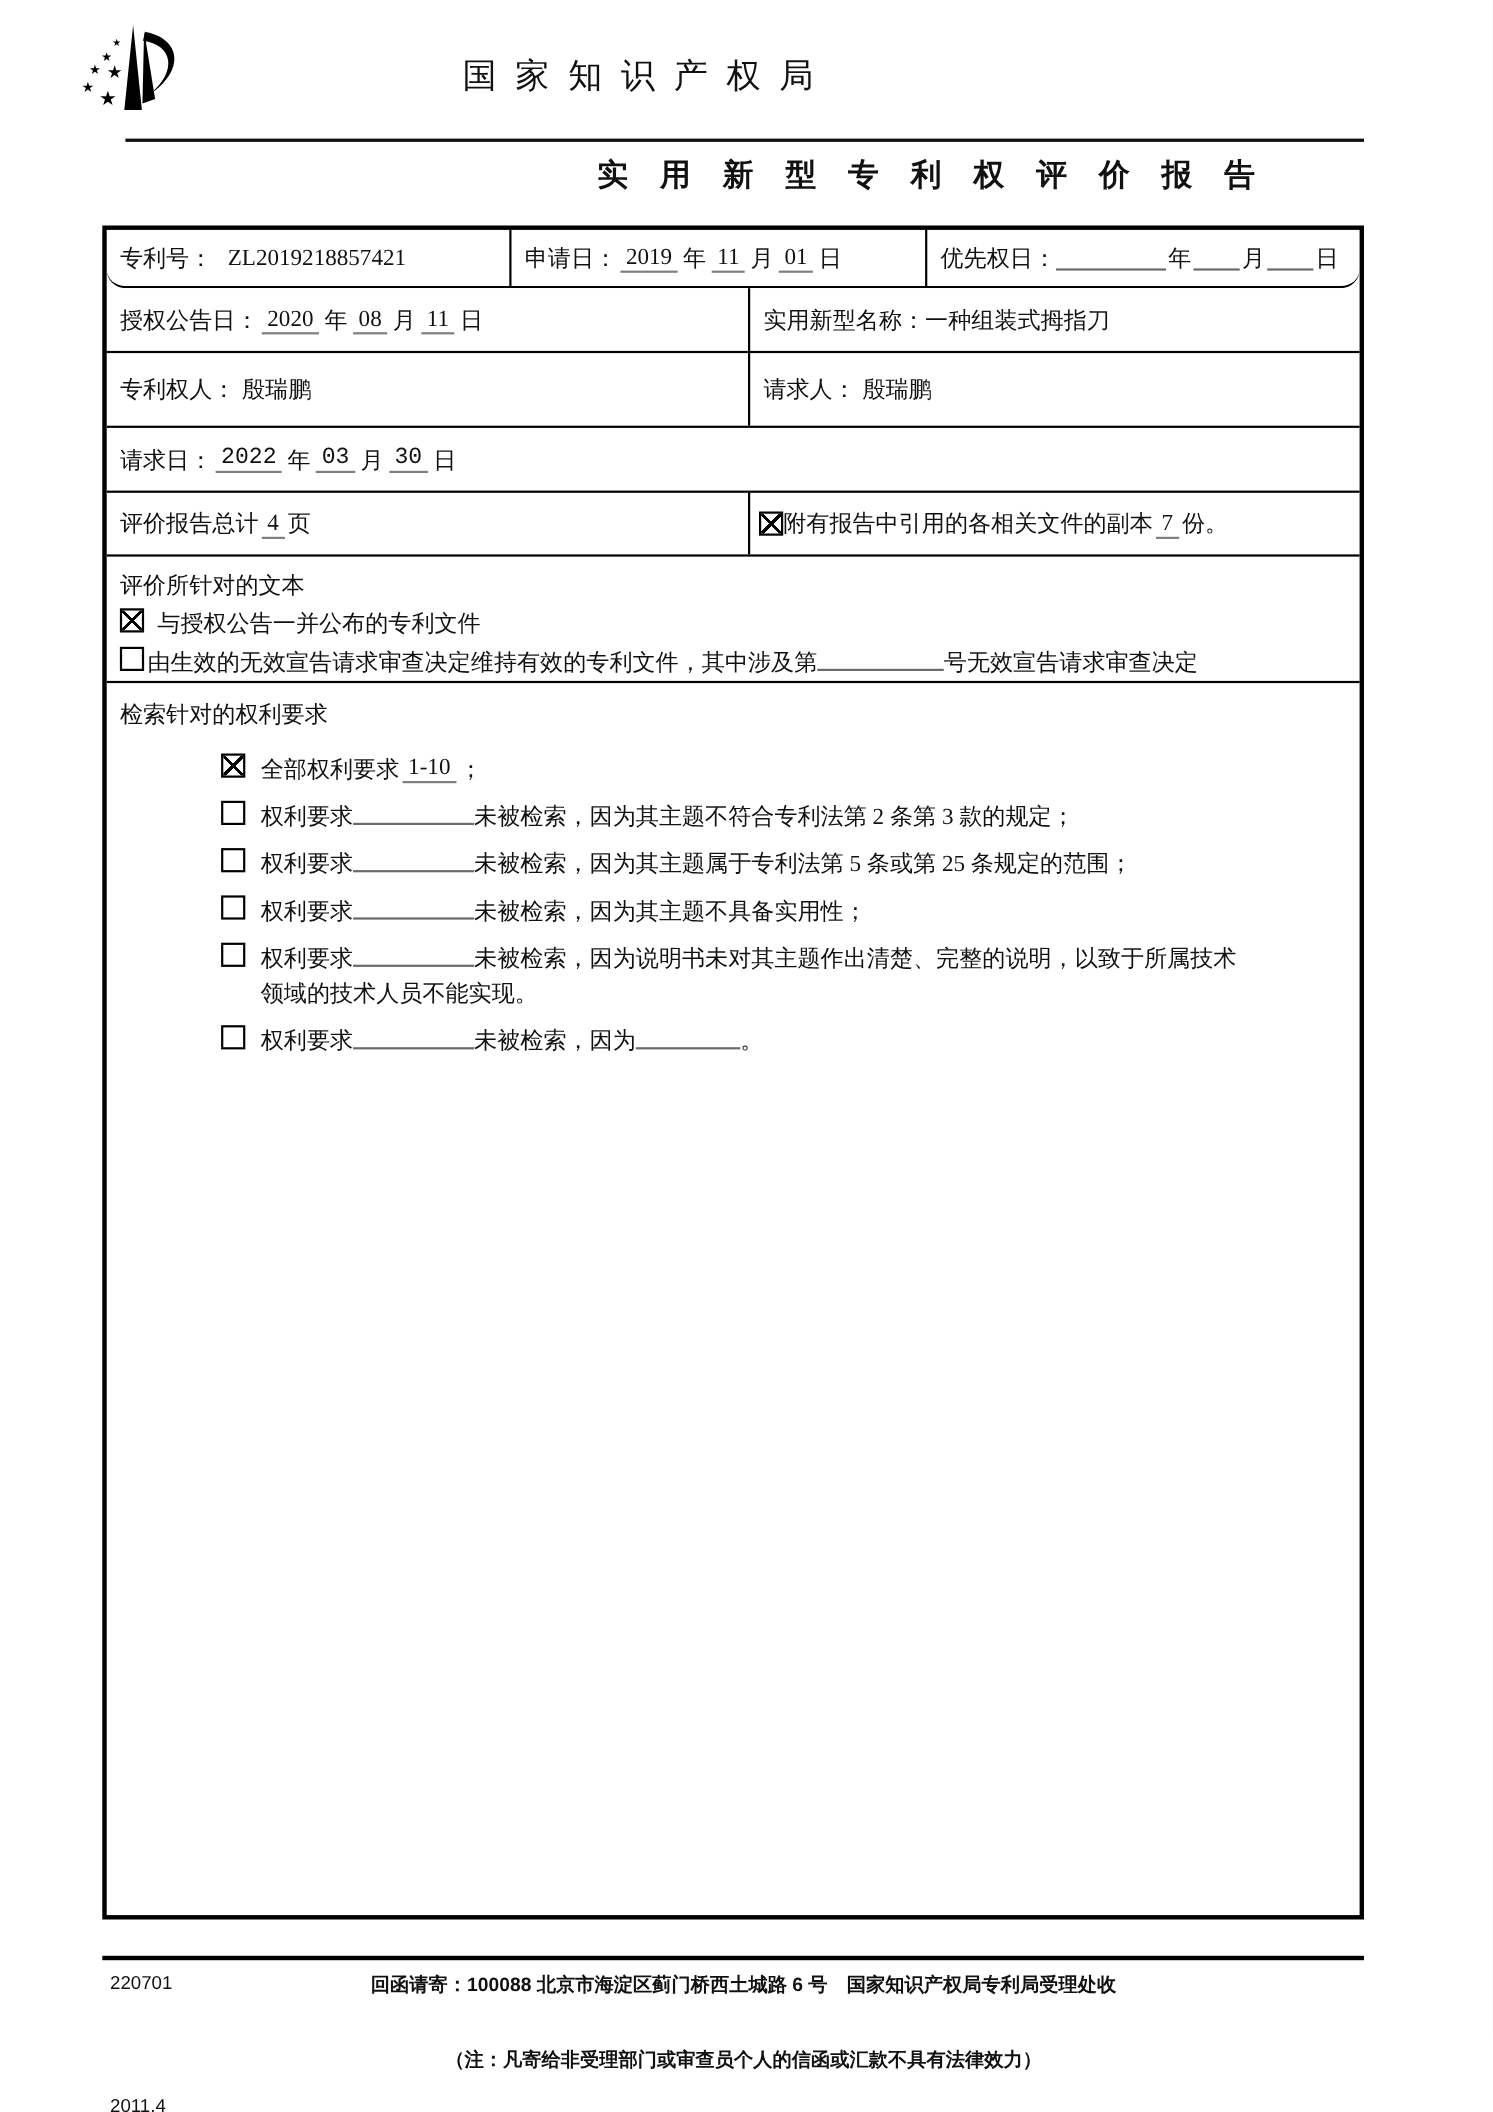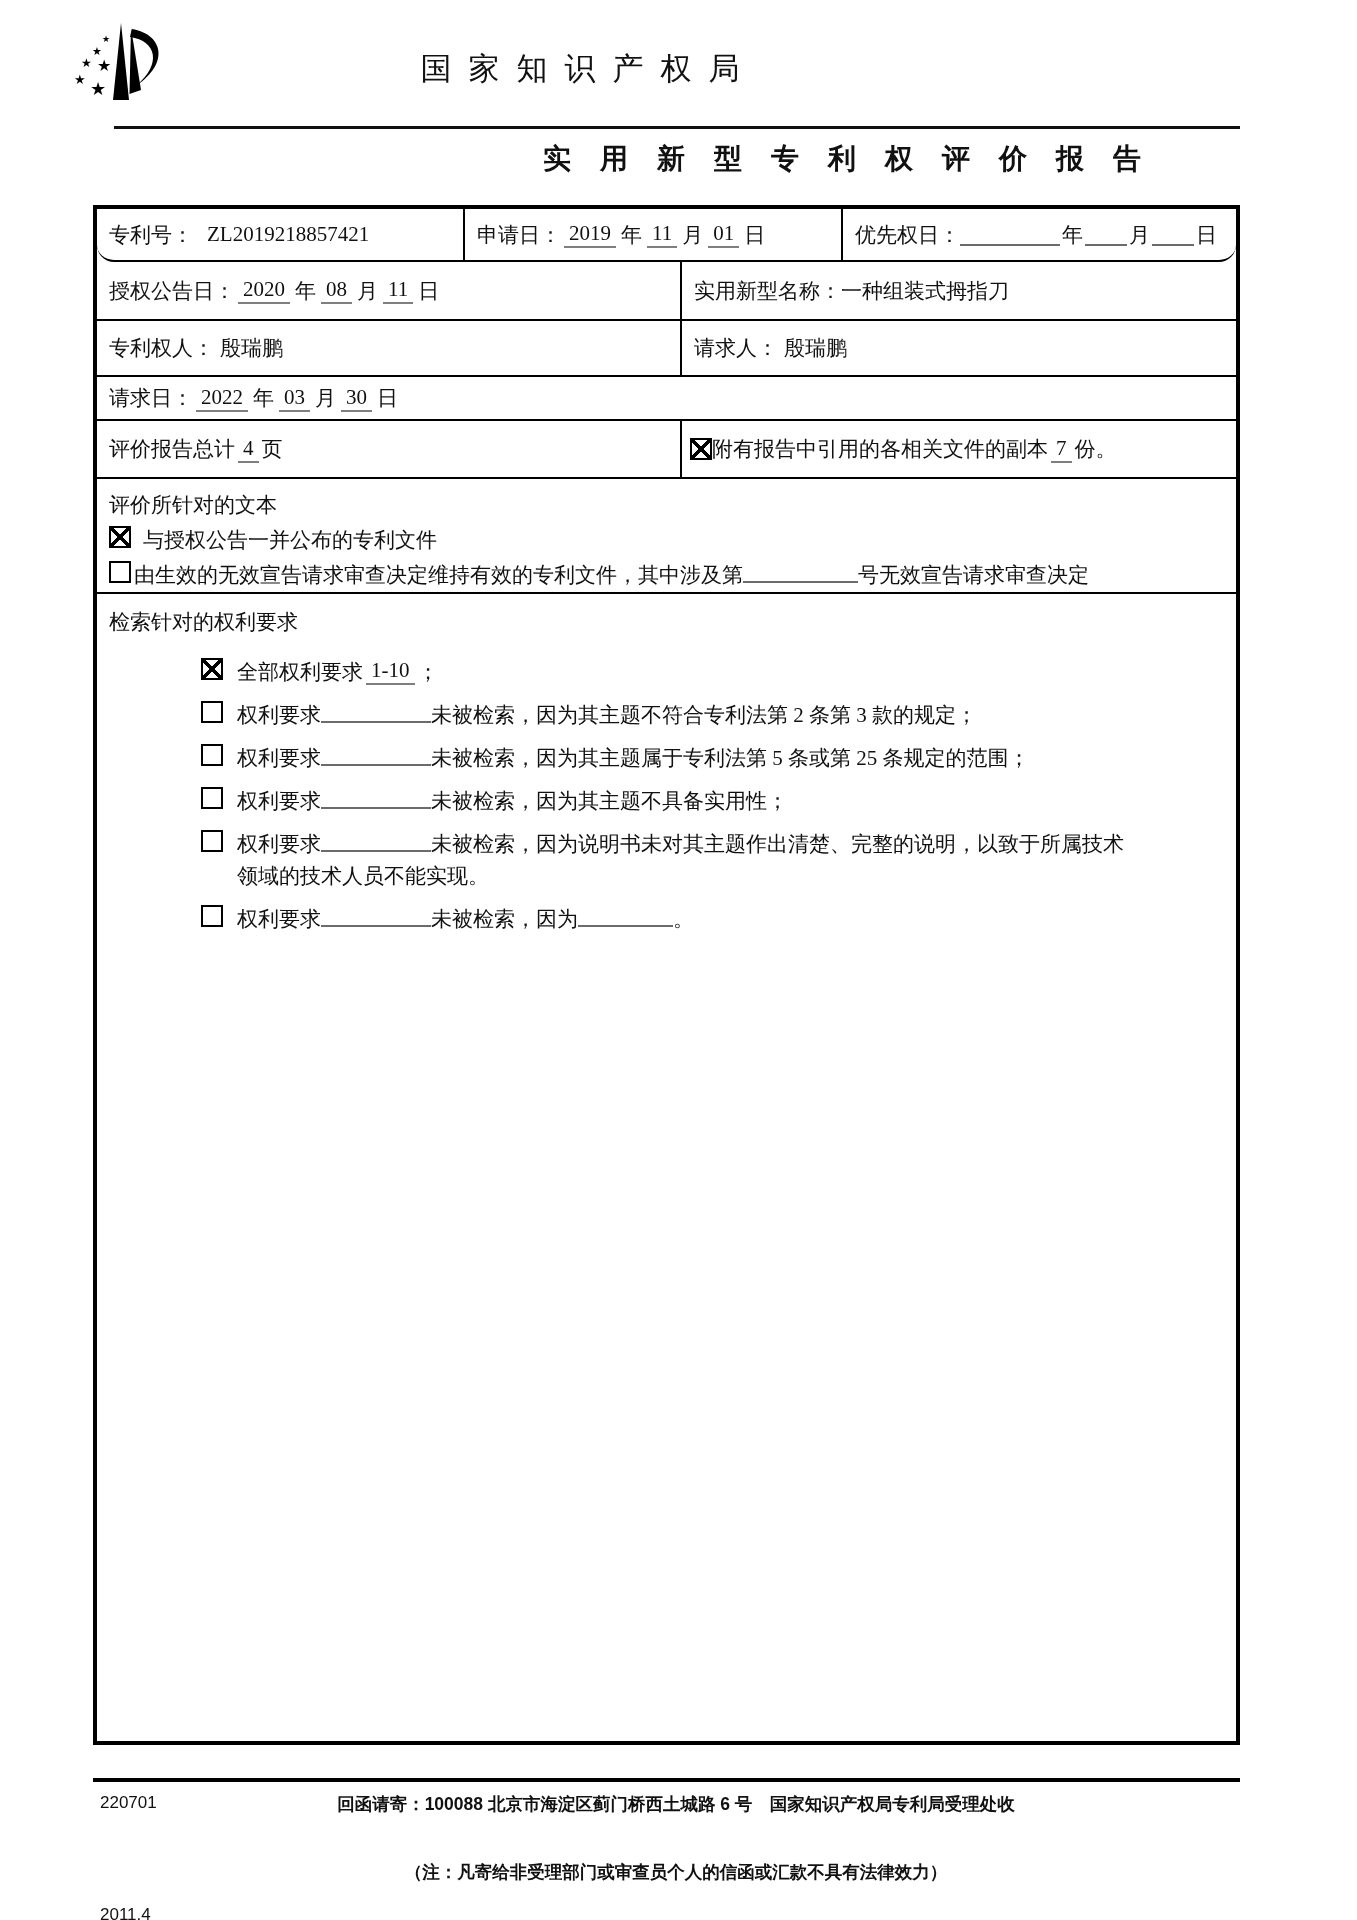--- a/index.html
+++ b/index.html
@@ -23,22 +23,22 @@
   }
   
   .form-table {
     position:absolute; top:205px; left:93px; width:1147px; height:1540px;
     border:4px solid #000; font-size:21px; display:flex; flex-direction:column;
   }
   .trow { display:flex; border-bottom:2px solid #000; flex:none; }
   .trow:last-child { border-bottom:none; flex:1 1 auto; }
   .tcell { display:flex; align-items:center; padding-left:12px; }
   .vdiv { border-right:2px solid #000; }
-  .r1 { height:53px;border-radius:17px; } .r2 { height:59px; } .r3 { height:56px; }
-  .r4 { height:44px; } .r5 { height:58px; } .r6 { height:115px; display:block; }
+  .r1 { height:53px;border-radius:17px; } .r2 { height:59px; } .r3 { height:68px; }
+  .r4 { height:59px;font-family:Liberation Mono, monospace; } .r5 { height:58px; } .r6 { height:115px; display:block; }
   .c-w368 { width:368px; } .c-w378 { width:378px; } .c-rest { flex:1; }
   .c-w585 { width:585px; }
   
   .fill { border-bottom:2px solid #7f7f7f; padding:0 5px; margin:0 3px; }
   .unit { margin:0 2px; }
   
   .blank { display:inline-block; border-bottom:2px solid #6b6b6b; height:1.05em; flex:none; }
   .bw100 { width:100px; } .bw42 { width:42px; } .bw115 { width:115px; }
   .bw110 { width:110px; } .bw95 { width:95px; }
   

